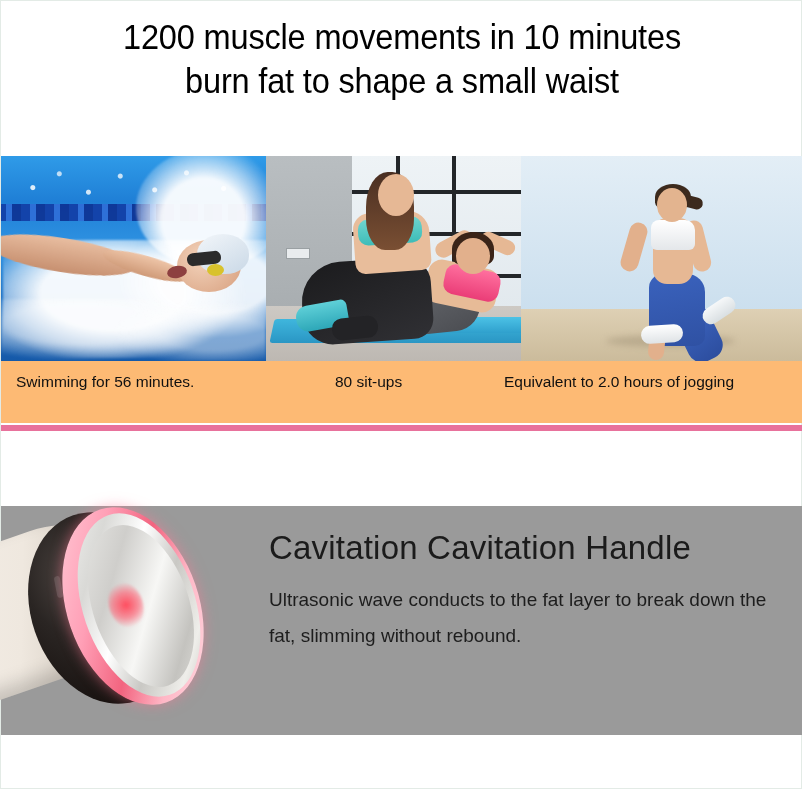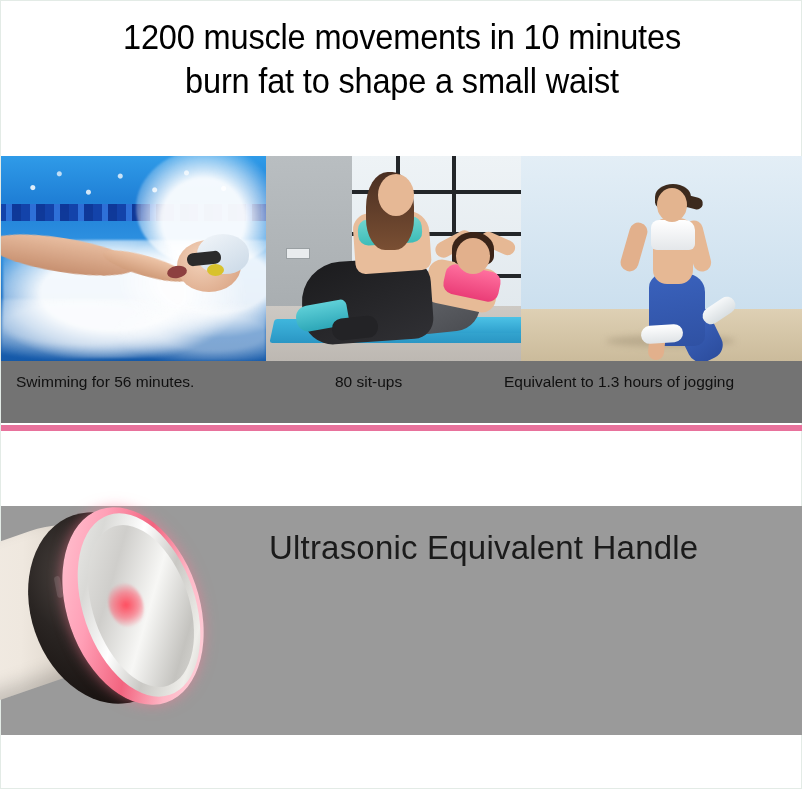--- a/index.html
+++ b/index.html
@@ -143,21 +143,21 @@
   .j-leg-b{position:absolute;left:160px;top:150px;width:36px;height:56px;border-radius:14px;
      background:linear-gradient(170deg,#3f68c4,#2c4d9e);transform:rotate(-26deg);}
   .j-shin-f{position:absolute;left:128px;top:170px;width:16px;height:34px;border-radius:8px;
      background:#e2b08c;transform:rotate(6deg);}
   .j-shoe-f{position:absolute;left:120px;bottom:18px;width:42px;height:18px;border-radius:9px;
      background:linear-gradient(180deg,#ffffff,#dfe3e6);transform:rotate(-4deg);}
   .j-shoe-b{position:absolute;left:180px;bottom:42px;width:36px;height:17px;border-radius:9px;
      background:linear-gradient(180deg,#f6f8f9,#d9dfe2);transform:rotate(-34deg);}
 
   
-  .captions{position:absolute;left:0;top:360px;width:802px;height:62px;background:#737373;}
+  .captions{position:absolute;left:0;top:360px;width:802px;height:62px;background:#fdba74;}
   .cap{position:absolute;top:10px;color:#101010;font-size:15.5px;line-height:22px;white-space:nowrap;}
   .cap-1{left:15px;}
   .cap-2{left:334px;}
   .cap-3{left:503px;}
 
   
   .pink-bar{position:absolute;left:0;top:424px;width:802px;height:6px;}
 
   
   .grey{position:absolute;left:0;top:505px;width:802px;height:229px;}
@@ -262,32 +262,33 @@
       <div class="j-hair"></div>
       <div class="j-head"></div>
       <div class="j-shoe-f"></div>
       <div class="j-shoe-b"></div>
     </div>
   </div>
 
   <div class="captions">
     <div class="cap cap-1">Swimming for 56 minutes.</div>
     <div class="cap cap-2">80 sit-ups</div>
-    <div class="cap cap-3">Equivalent to 1.3 hours of jogging</div>
+    <div class="cap cap-3">Equivalent to 2.0 hours of jogging</div>
   </div>
 
   <div class="pink-bar" style="background:#e8729c"></div>
 
   <div class="grey" style="background:#9a9a9a">
     <div class="device">
       <div class="dev-body"></div>
       <div class="dev-black"></div>
       <div class="dev-pink"></div>
       <div class="dev-plate"></div>
       <div class="dev-plate-in"></div>
       <div class="dev-glow"></div>
     </div>
     <div class="grey-text">
-      <div class="sec-title">Ultrasonic Equivalent Handle</div>
+      <div class="sec-title">Cavitation Cavitation Handle</div>
+      <div class="sec-body">Ultrasonic wave conducts to the fat layer to break down the fat, slimming without rebound.</div>
     </div>
   </div>
 
 </div>
 
 </body></html>

